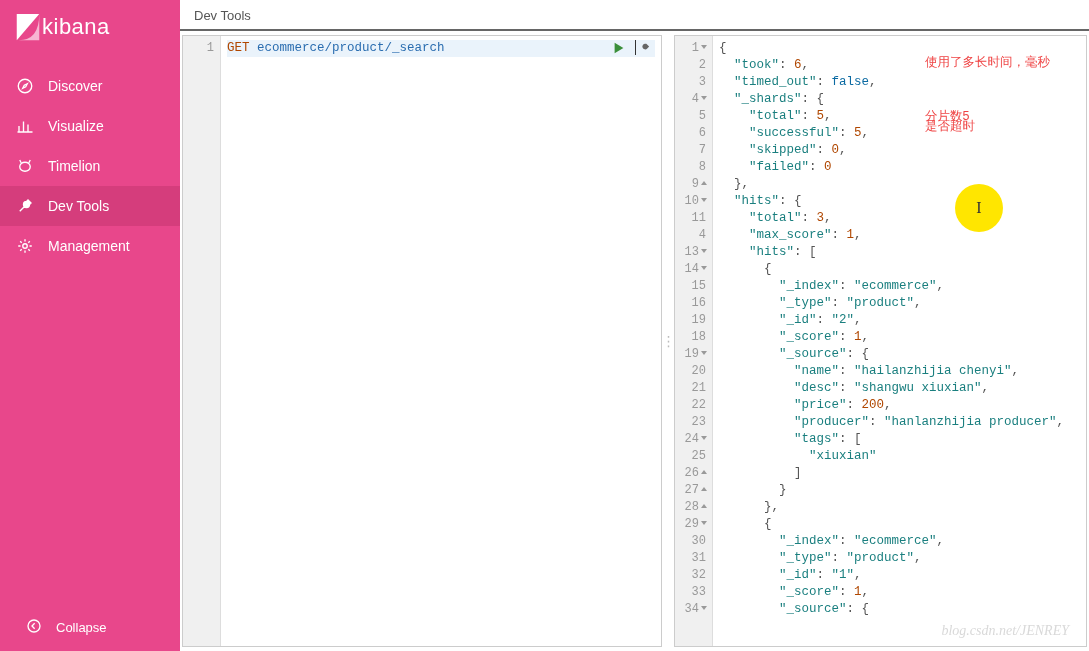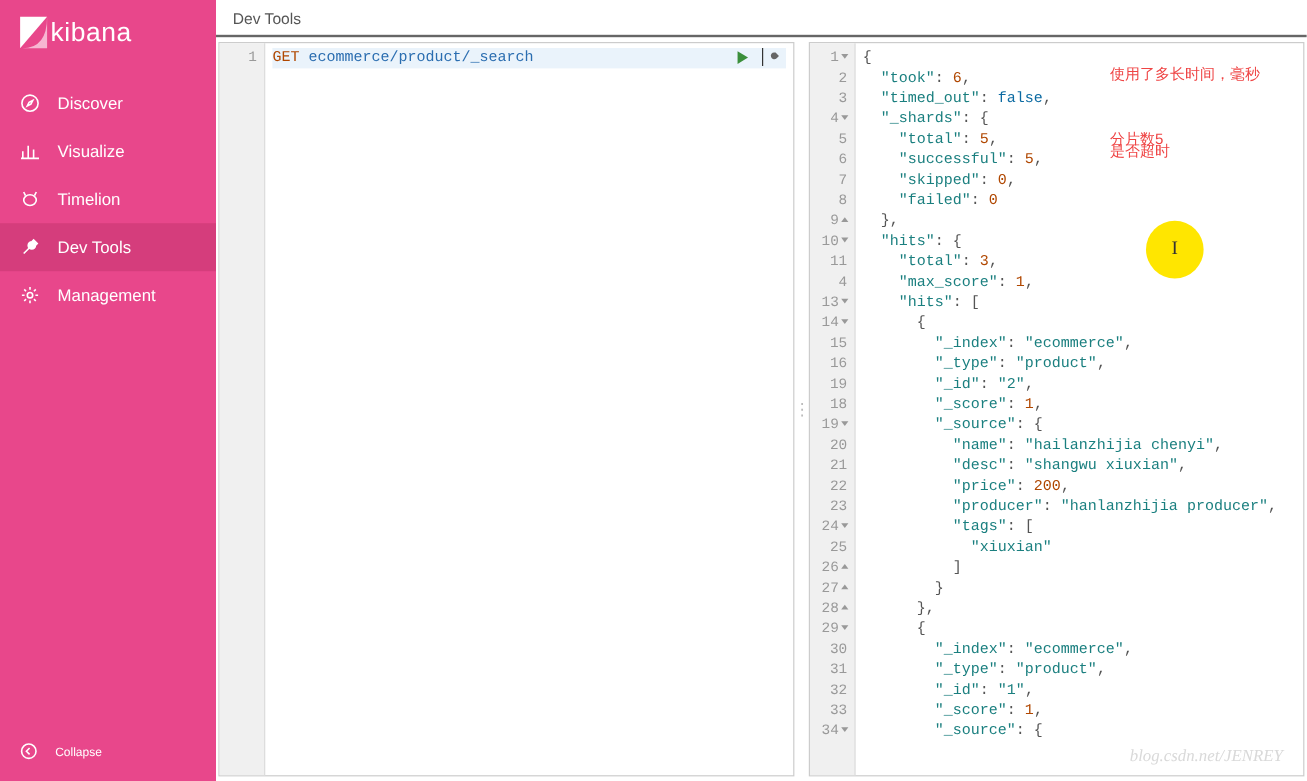--- a/index.html
+++ b/index.html
@@ -11,21 +11,21 @@
 .logo-row { display: flex; align-items: center; padding: 12px 14px 16px; }
 .logo-mark { width: 28px; height: 30px; position: relative; }
 .logo-mark svg { width: 100%; height: 100%; }
 .logo-text { font-size: 22px; font-weight: 400; letter-spacing: .5px; }
 .nav { flex: 1; display: flex; flex-direction: column; padding-top: 8px; }
 .nav-item { display: flex; align-items: center; gap: 14px; padding: 11px 16px; cursor: pointer; color: #fff; font-size: 14px; }
 .nav-item.active { background: #d53d7c; }
 .nav-item .icon { width: 18px; height: 18px; display: flex; align-items: center; justify-content: center; flex-shrink: 0; }
 .nav-item .icon svg { width: 18px; height: 18px; fill: none; stroke: #fff; stroke-width: 1.8; }
 .nav-item.active .icon svg { stroke: #fff; fill: #fff; }
-.collapse-row { padding: 14px 16px; display: flex; align-items: center; gap: 14px; cursor: pointer; font-size: 10px; }
+.collapse-row { padding: 14px 26px; display: flex; align-items: center; gap: 14px; cursor: pointer; font-size: 13px; }
 .collapse-row .icon svg { width: 16px; height: 16px; stroke: #fff; stroke-width: 2; fill: none; }
 
 
 .main { flex: 1; display: flex; flex-direction: column; background: #fff; min-width: 0; }
 .header { padding: 8px 14px 0; border-bottom: 2px solid #666; }
 .breadcrumb { font-size: 13px; color: #555; padding-bottom: 6px; }
 .page-title { font-size: 21px; font-weight: 400; color: #2d2d2d; padding: 4px 0 8px; }
 
 .panes { flex: 1; display: flex; min-height: 0; position: relative; }
 .pane { flex: 1; display: flex; min-width: 0; position: relative; border: 1px solid #ccc; margin: 4px 2px; background: #fff; }

